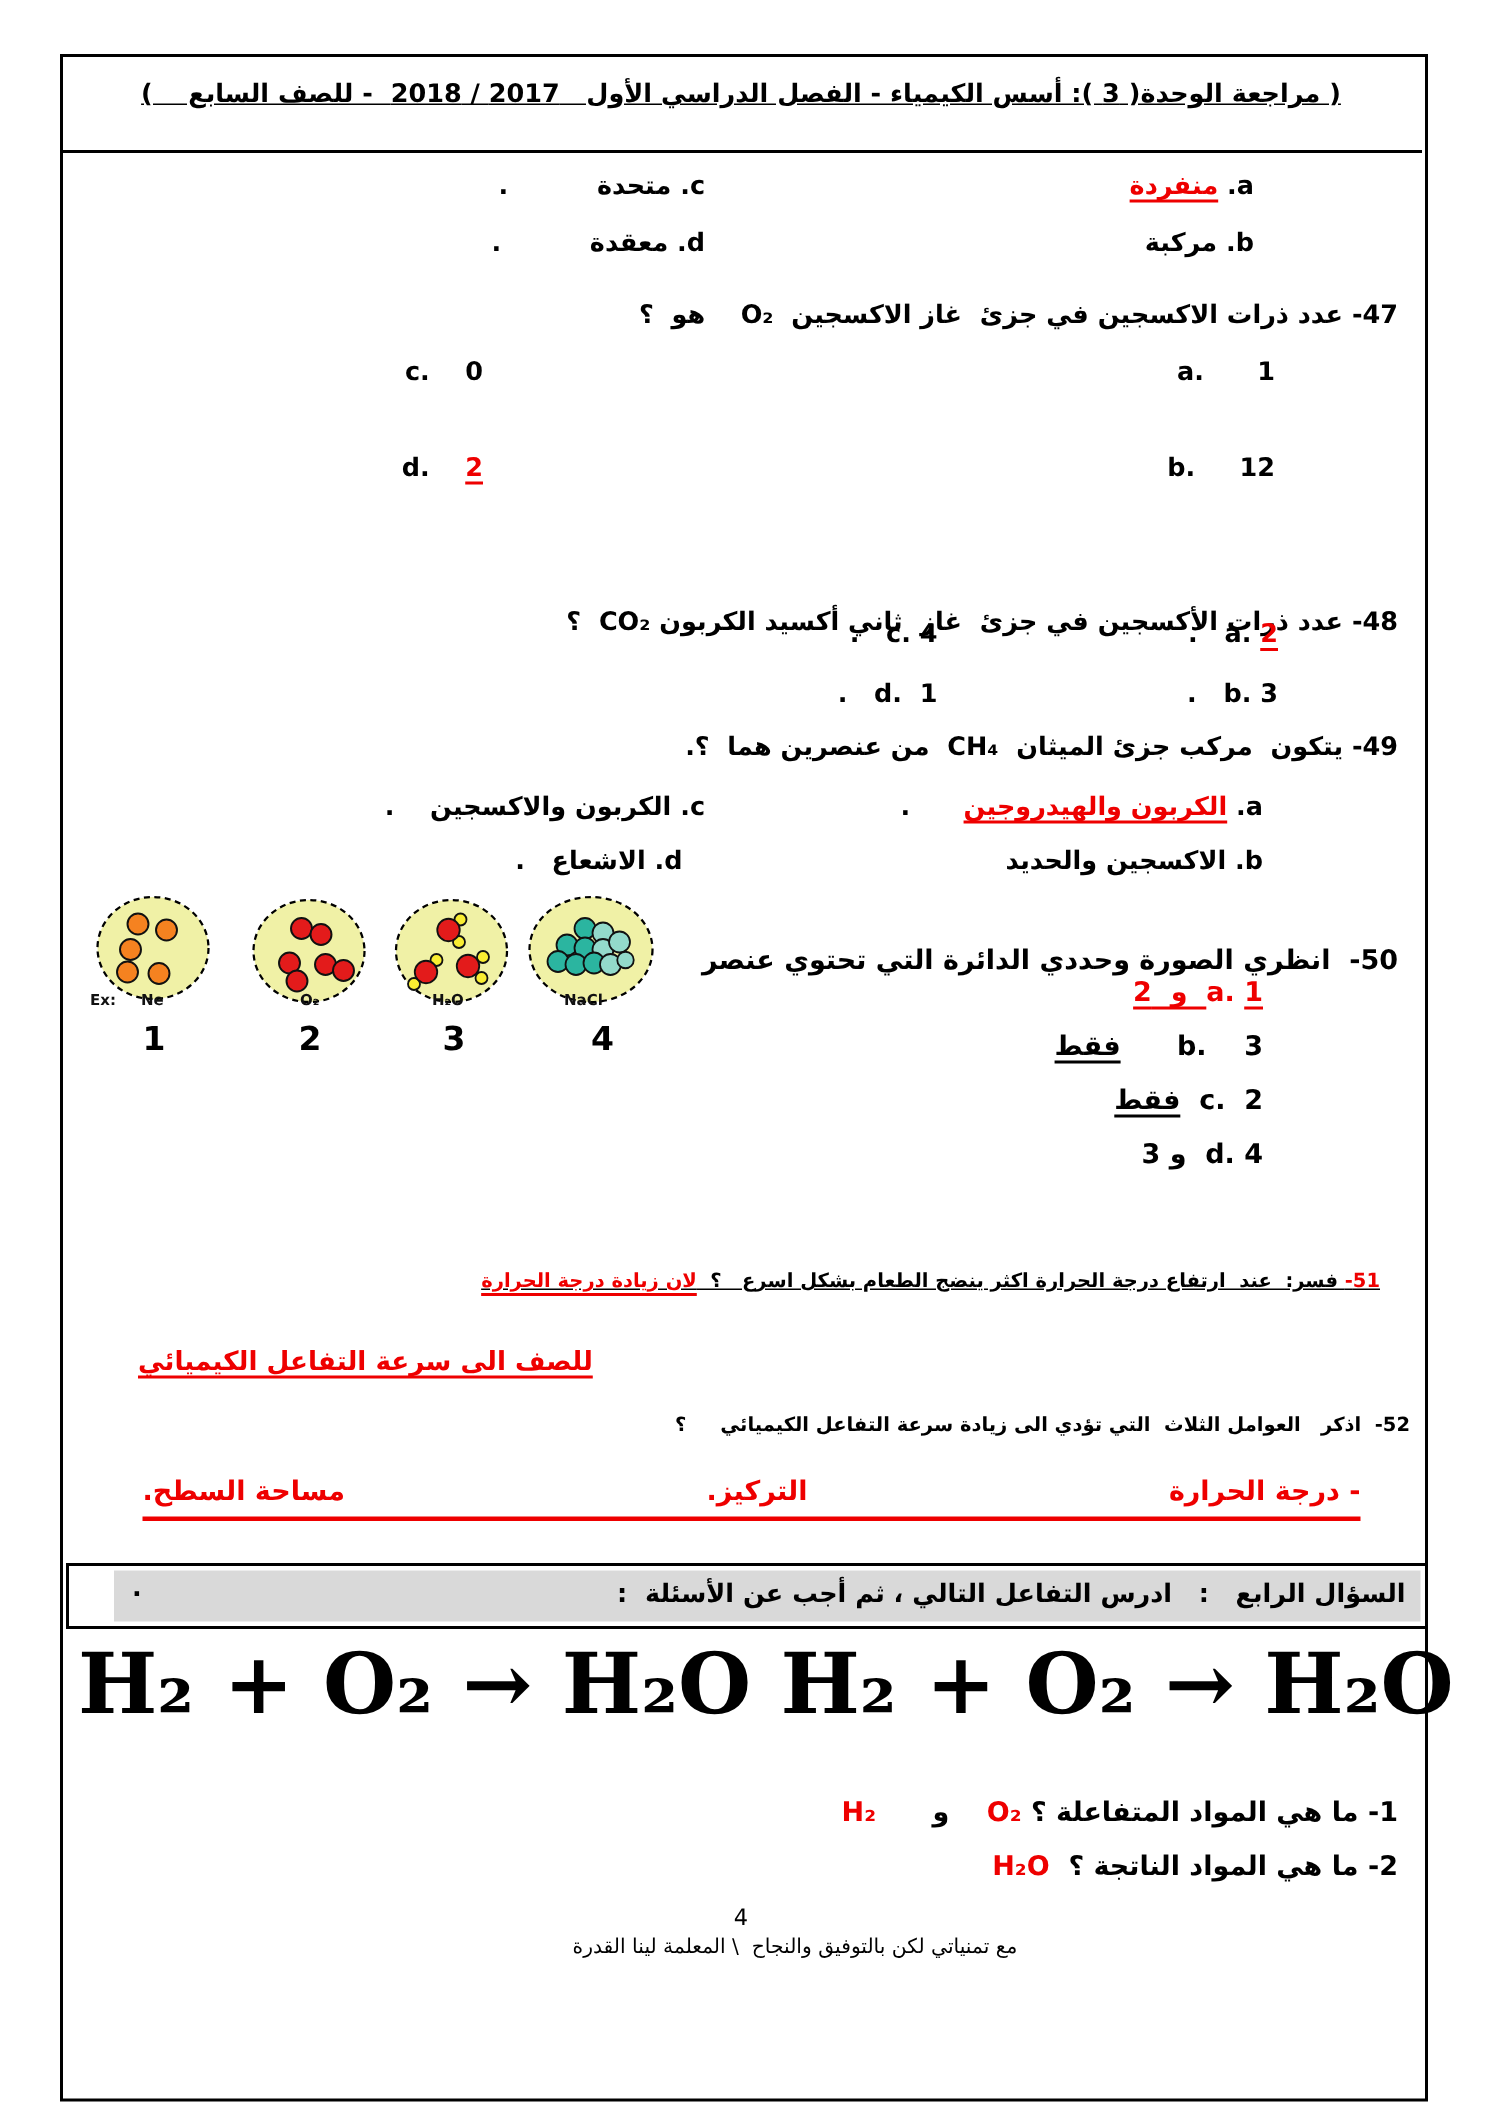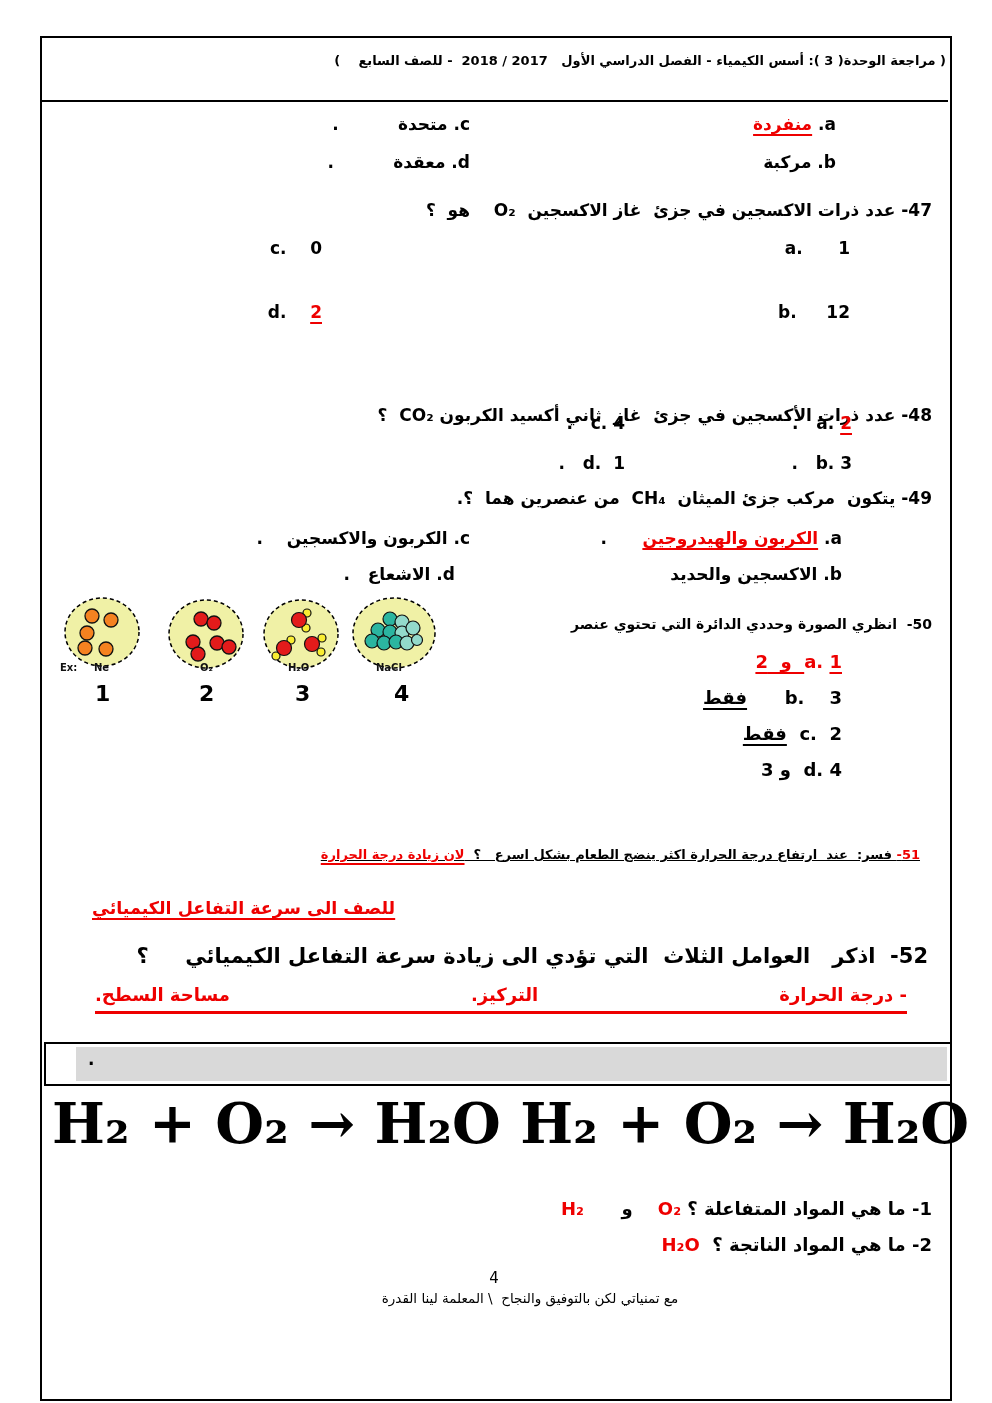--- a/index.html
+++ b/index.html
@@ -8,21 +8,21 @@
     font-family:"DejaVu Sans", sans-serif;font-weight:bold;color:#000;
     overflow:hidden;
   }
   .abs{position:absolute;}
   .line{position:absolute;white-space:pre;direction:rtl;font-size:17px;line-height:1.4;color:#000;}
   .red{color:var(--answer_red);}
   .red-u{color:var(--answer_red);text-decoration:underline;text-decoration-thickness:2px;text-underline-offset:4px;}
   .blk-u{text-decoration:underline;text-decoration-thickness:2px;text-underline-offset:4px;}
   .outer-box{position:absolute;left:40px;top:36px;width:908px;height:1361px;border:2px solid #000;}
   .header-divider{position:absolute;left:40px;top:100px;width:908px;height:0;border-top:2px solid #000;}
-  .title{left:42px;top:52px;width:904px;text-align:right;font-size:13px;}
+  .title{left:42px;top:52px;width:904px;text-align:center;font-size:17px;text-decoration:underline;}
   .circle-label{position:absolute;font-size:10px;color:#111;white-space:pre;}
   .circle-num{position:absolute;font-size:22px;color:#000;}
   .banner-box{position:absolute;left:44px;top:1042px;width:904px;height:40px;border:2px solid #000;background:#fff;}
   .banner-gray{position:absolute;left:30px;top:3px;right:3px;bottom:3px;background:var(--banner_gray);}
   .banner-text{position:absolute;right:10px;top:6px;direction:rtl;white-space:pre;font-size:17px;}
   .banner-dot{position:absolute;left:12px;top:2px;font-size:17px;}
   .equation{position:absolute;left:52px;top:1088px;direction:ltr;white-space:nowrap;
     font-family:"DejaVu Serif","Liberation Serif",serif;font-weight:bold;font-size:56px;line-height:1.25;}
   .q52-answer{position:absolute;left:95px;top:984px;width:812px;display:flex;justify-content:space-between;
     direction:rtl;padding-bottom:6px;border-bottom:3px solid var(--answer_red);
@@ -54,21 +54,21 @@
 <div class="line" style="top:412px;right:367px;">c. 4   .</div>
 <div class="line" style="top:452px;right:140px;">b. 3   .</div>
 <div class="line" style="top:452px;right:367px;">d.  1   .</div>
 
 <div class="line" style="top:487px;right:60px;">49- يتكون  مركب جزئ الميثان  CH₄  من عنصرين هما  ؟.</div>
 <div class="line" style="top:527px;right:150px;"><span>a. </span><span class="red-u">الكربون والهيدروجين</span><span>      .</span></div>
 <div class="line" style="top:527px;right:522px;">c. الكربون والاكسجين    .</div>
 <div class="line" style="top:563px;right:150px;">b. الاكسجين والحديد</div>
 <div class="line" style="top:563px;right:537px;">d. الاشعاع   .</div>
 
-<div class="line" style="top:615px;right:60px;font-size:14px;">50-  انظري الصورة وحددي الدائرة التي تحتوي عنصر</div>
+<div class="line" style="top:628px;right:60px;font-size:18px;">50-  انظري الصورة وحددي الدائرة التي تحتوي عنصر</div>
 <div class="line" style="top:649px;right:150px;font-size:18px;"><span class="red">a. </span><span class="red-u">1  و  2</span></div>
 <div class="line" style="top:685px;right:150px;font-size:18px;text-align:center;"><span>b.    3      </span><span class="blk-u">فقط</span></div>
 <div class="line" style="top:721px;right:150px;font-size:18px;"><span>c.  2  </span><span class="blk-u">فقط</span></div>
 <div class="line" style="top:757px;right:150px;font-size:18px;">d. 4  و 3</div>
 
 <svg class="abs" style="left:63px;top:596px;" width="78" height="72">
   <ellipse cx="39" cy="36" rx="37" ry="34" fill="var(--circle_fill)" stroke="#000" stroke-width="1.5" stroke-dasharray="4 3"></ellipse>
   <g fill="var(--atom_orange)" stroke="#111" stroke-width="1.3">
     <circle cx="29" cy="20" r="7"></circle>
       <circle cx="48" cy="24" r="7"></circle>
@@ -126,29 +126,30 @@
 <span class="circle-label" style="left:376px;top:662px;">NaCl</span>
 
 <span class="circle-num" style="left:95px;top:681px;">1</span>
 <span class="circle-num" style="left:199px;top:681px;">2</span>
 <span class="circle-num" style="left:295px;top:681px;">3</span>
 <span class="circle-num" style="left:394px;top:681px;">4</span>
 
 <div class="line" style="top:846px;right:72px;font-size:13px;text-decoration:underline;"><span class="red">51-</span><span> فسر:  عند  ارتفاع درجة الحرارة اكثر ينضج الطعام بشكل اسرع   ؟  </span><span class="red-u">لان زيادة درجة الحرارة</span></div>
 <div class="line" style="top:896px;left:92px;font-size:17.5px;"><span class="red-u">للصف الى سرعة التفاعل الكيميائي</span></div>
 
-<div class="line" style="top:942px;right:64px;font-size:21px;">52-  اذكر   العوامل الثلاث  التي تؤدي الى زيادة سرعة التفاعل الكيميائي     ؟</div>
+<div class="line" style="top:942px;right:52px;font-size:13px;">52-  اذكر   العوامل الثلاث  التي تؤدي الى زيادة سرعة التفاعل الكيميائي     ؟</div>
 <div class="q52-answer">
   <span>- درجة الحرارة</span>
   <span>التركيز.</span>
   <span>مساحة السطح.</span>
 </div>
 
 <div class="banner-box">
   <div class="banner-gray">
+    <span class="banner-text">السؤال الرابع   :   ادرس التفاعل التالي ، ثم أجب عن الأسئلة  :</span>
     <span class="banner-dot">.</span>
   </div>
 </div>
 
 <div class="equation">H₂ + O₂ → H₂O H₂ + O₂ → H₂O</div>
 
 <div class="line" style="top:1196px;right:60px;font-size:18px;"><span>1- ما هي المواد المتفاعلة ؟ </span><span class="red">O₂</span><span>    و      </span><span class="red">H₂</span></div>
 <div class="line" style="top:1232px;right:60px;font-size:18px;"><span>2- ما هي المواد الناتجة ؟  </span><span class="red">H₂O</span></div>
 
 <div class="line norm" style="top:1268px;left:42px;width:904px;text-align:center;font-size:15px;">4</div>

